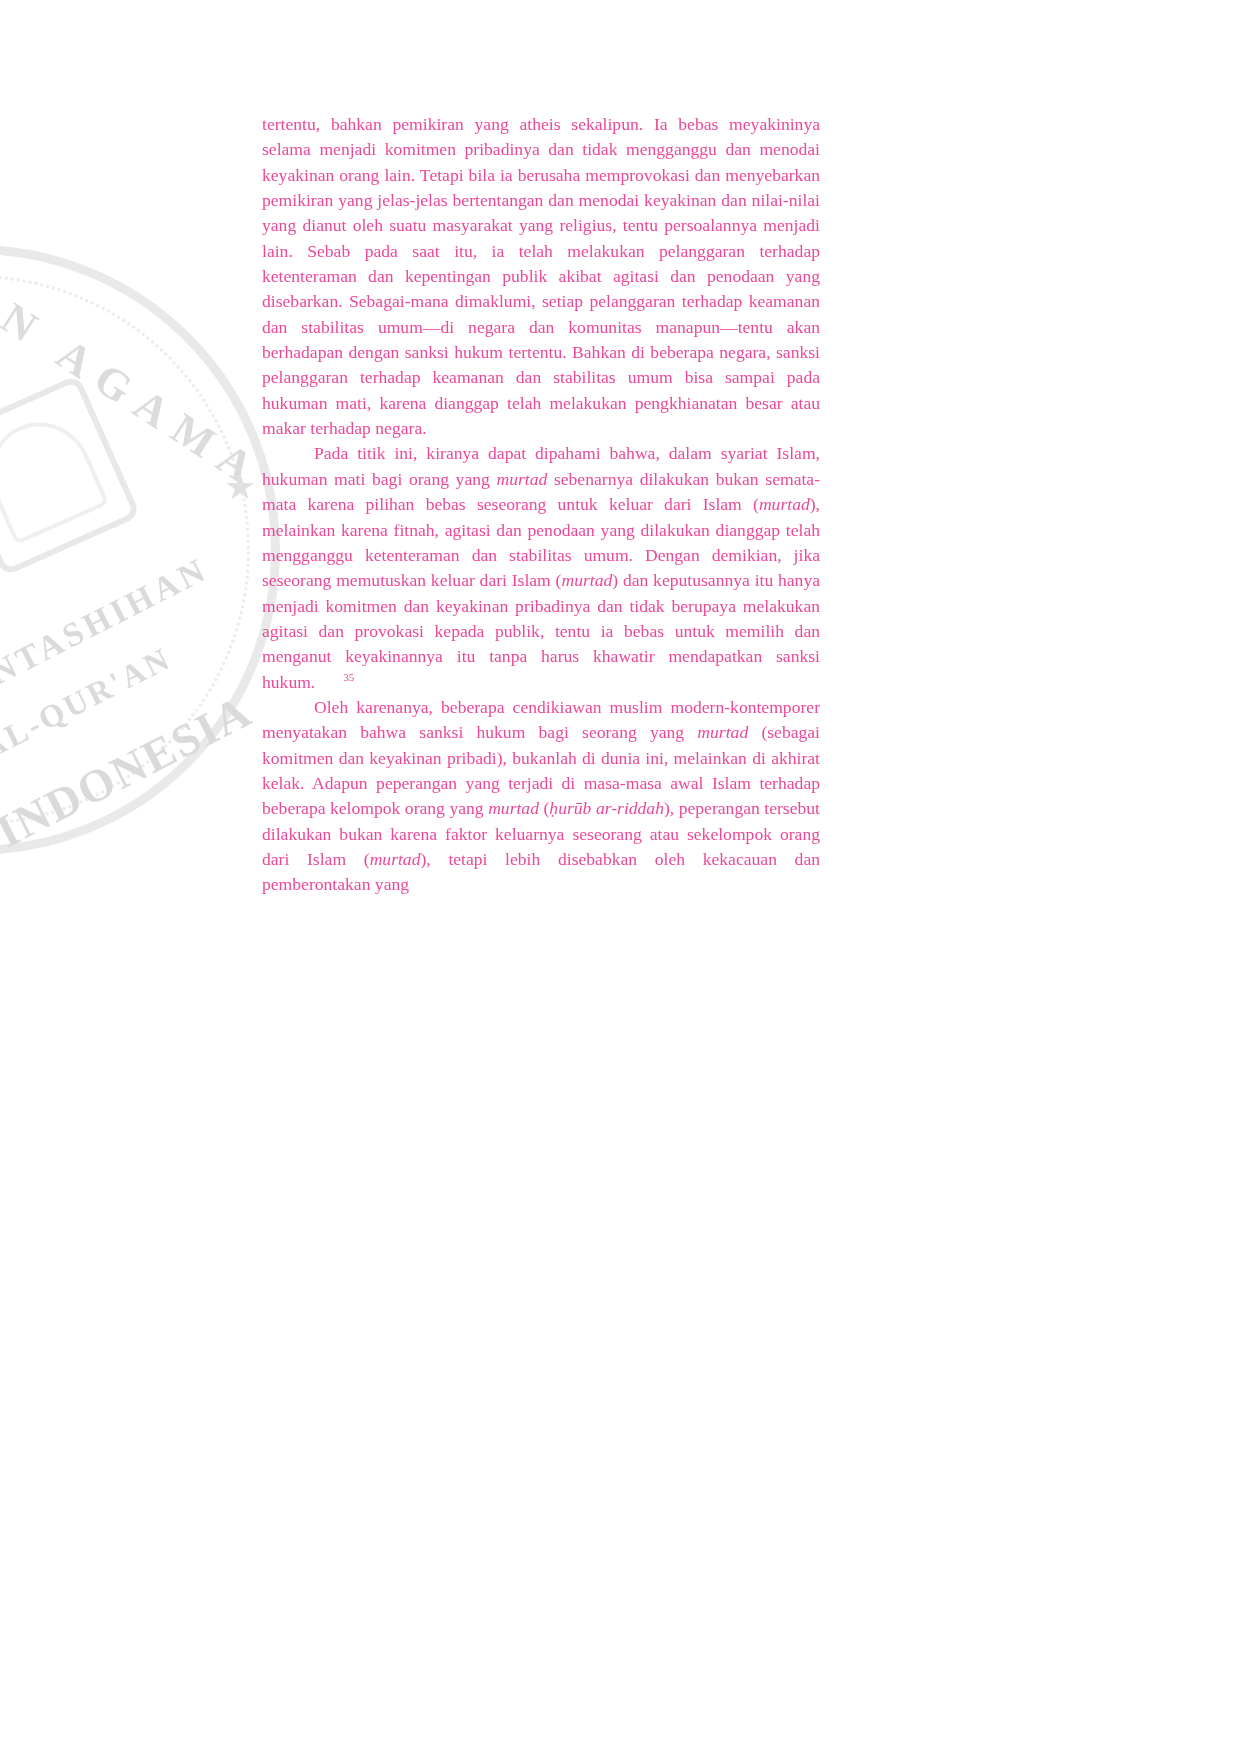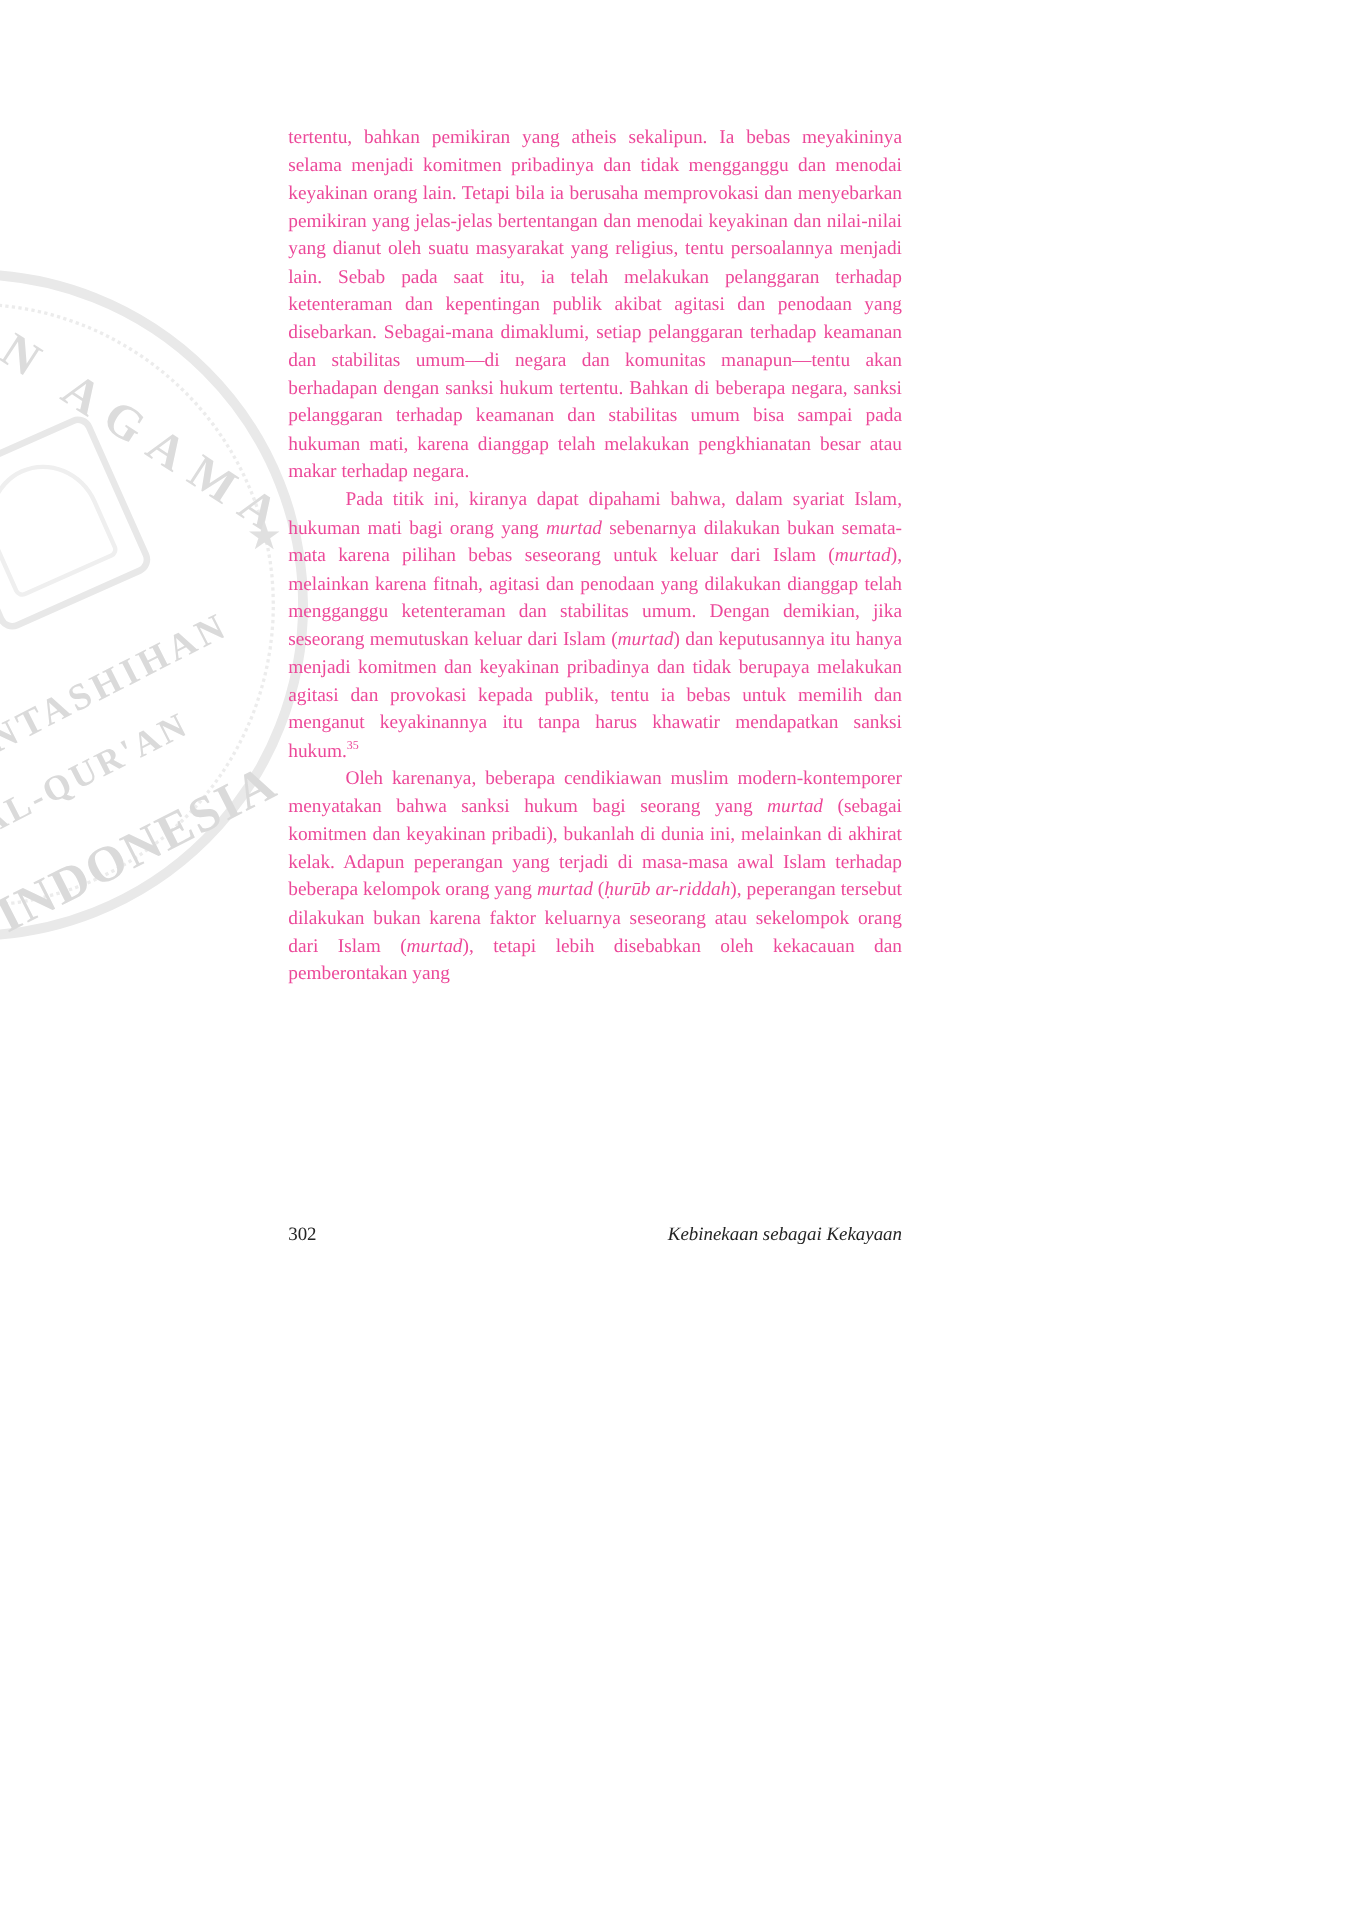--- a/index.html
+++ b/index.html
@@ -108,20 +108,21 @@
   .para {
     text-align: justify;
     margin: 0;
   }
   .para.indent { text-indent: 52px; }
   .para em { }
   .para sup {
     font-size: 0.62em;
     vertical-align: super;
     line-height: 0;
+    margin-left: 28px;
   }
 
   
   .footer {
     position: absolute;
     left: 262px;
     top: 1112px;
     width: 558px;
     display: flex;
     justify-content: space-between;
@@ -147,18 +148,14 @@
     <div class="wm-star">★</div>
     <div class="wm-emblem"></div>
   </div>
 
   <div class="text-block">
       <p class="para"><span>tertentu, bahkan pemikiran yang atheis sekalipun. Ia bebas meyakininya selama menjadi komitmen pribadinya dan tidak mengganggu dan menodai keyakinan orang lain. Tetapi bila ia berusaha memprovokasi dan menyebarkan pemikiran yang jelas-jelas bertentangan dan menodai keyakinan dan nilai-nilai yang dianut oleh suatu masyarakat yang religius, tentu persoalannya menjadi lain. Sebab pada saat itu, ia telah melakukan pelanggaran terhadap ketenteraman dan kepentingan publik akibat agitasi dan penodaan yang disebarkan. Sebagai-mana dimaklumi, setiap pelanggaran terhadap keamanan dan stabilitas umum—di negara dan komunitas manapun—tentu akan berhadapan dengan sanksi hukum tertentu. Bahkan di beberapa negara, sanksi pelanggaran terhadap keamanan dan stabilitas umum bisa sampai pada hukuman mati, karena dianggap telah melakukan pengkhianatan besar atau makar terhadap negara.</span></p>
       <p class="para indent"><span>Pada titik ini, kiranya dapat dipahami bahwa, dalam syariat Islam, hukuman mati bagi orang yang </span><em>murtad</em><span> sebenarnya dilakukan bukan semata-mata karena pilihan bebas seseorang untuk keluar dari Islam (</span><em>murtad</em><span>), melainkan karena fitnah, agitasi dan penodaan yang dilakukan dianggap telah mengganggu ketenteraman dan stabilitas umum. Dengan demikian, jika seseorang memutuskan keluar dari Islam (</span><em>murtad</em><span>) dan keputusannya itu hanya menjadi komitmen dan keyakinan pribadinya dan tidak berupaya melakukan agitasi dan provokasi kepada publik, tentu ia bebas untuk memilih dan menganut keyakinannya itu tanpa harus khawatir mendapatkan sanksi hukum.</span><sup>35</sup></p>
       <p class="para indent"><span>Oleh karenanya, beberapa cendikiawan muslim modern-kontemporer menyatakan bahwa sanksi hukum bagi seorang yang </span><em>murtad</em><span> (sebagai komitmen dan keyakinan pribadi), bukanlah di dunia ini, melainkan di akhirat kelak. Adapun peperangan yang terjadi di masa-masa awal Islam terhadap beberapa kelompok orang yang </span><em>murtad</em><span> (</span><em>ḥurūb ar-riddah</em><span>), peperangan tersebut dilakukan bukan karena faktor keluarnya seseorang atau sekelompok orang dari Islam (</span><em>murtad</em><span>), tetapi lebih disebabkan oleh kekacauan dan pemberontakan yang</span></p>
     </div>
 
-  <div class="footer">
-    <span class="page-number">302</span>
-    <span class="book-title">Kebinekaan sebagai Kekayaan</span>
-  </div>
 
 </div>
 
 </body></html>

